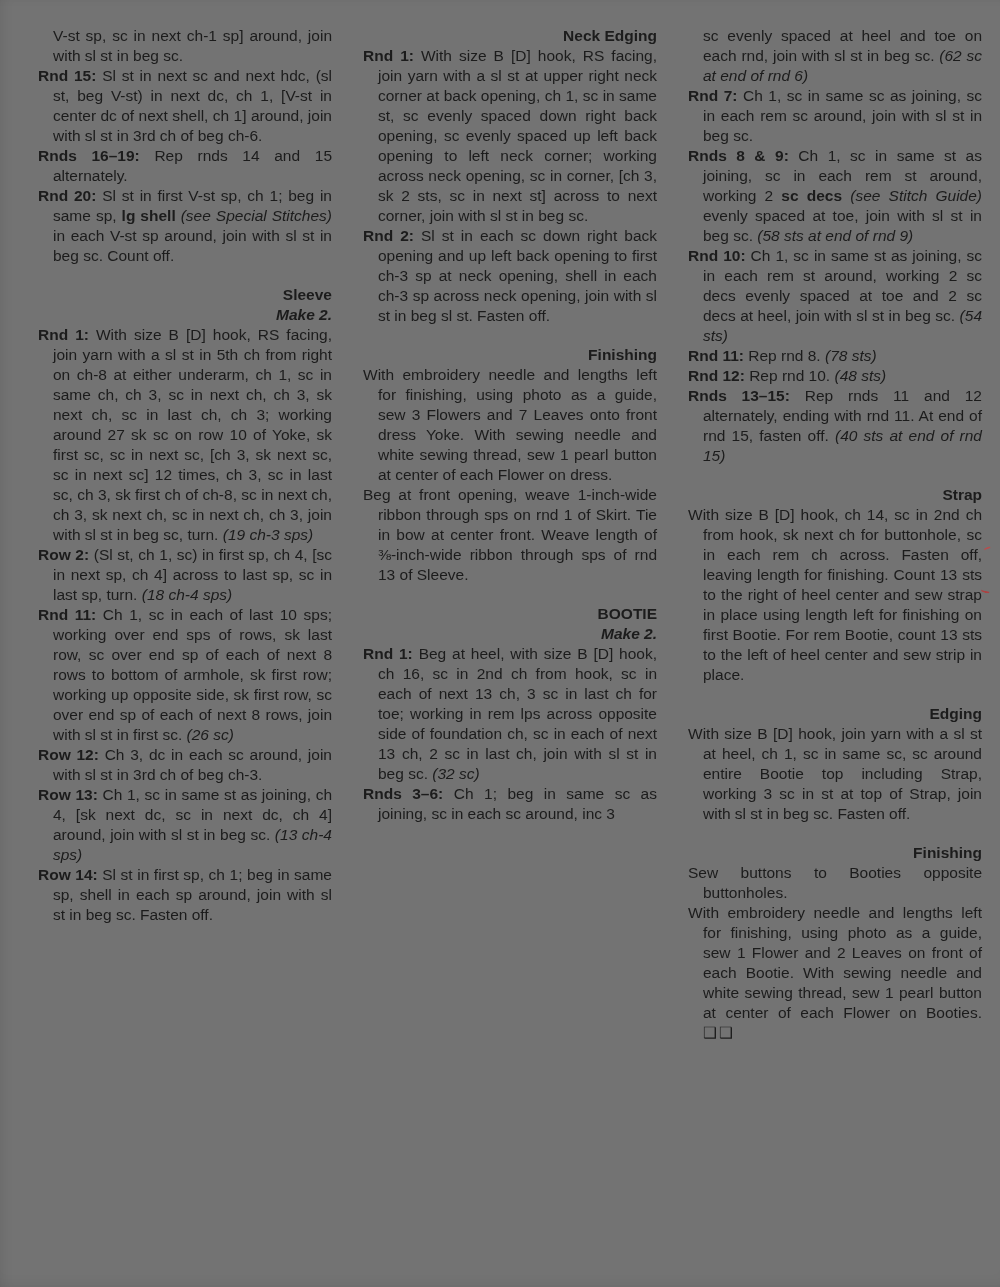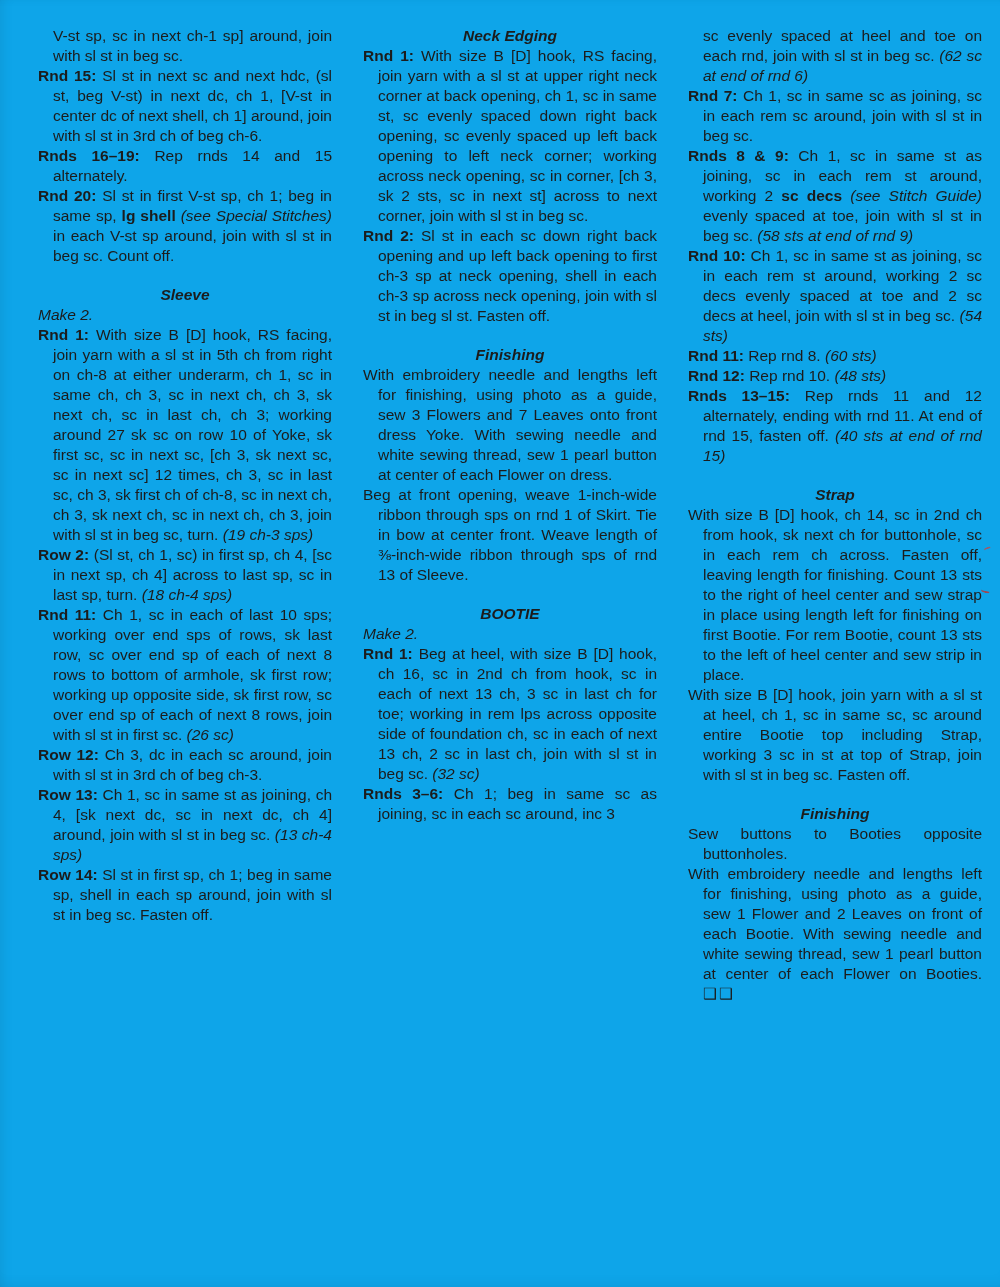--- a/index.html
+++ b/index.html
@@ -5,21 +5,21 @@
   * { margin: 0; padding: 0; box-sizing: border-box; }
   html, body { width: 1000px; }
   body {
     font-family: "Liberation Sans", sans-serif;
     background: #e9e7e3;
   }
   .page {
     position: relative;
     width: 1000px;
     height: 1287px;
-    background: #0ea5e9;
+    background: #737373;
     color: #1c1c1c;
     overflow: hidden;
     box-shadow: inset 10px 0 14px -10px rgba(0,0,0,0.10),
                 inset 0 -12px 16px -12px rgba(0,0,0,0.07),
                 inset 0 8px 10px -9px rgba(0,0,0,0.05);
   }
   .columns {
     position: absolute;
     top: 26px;
     left: 38px;
@@ -30,29 +30,28 @@
   .col {
     width: 294px;
     font-size: 15.5px;
     line-height: 20px;
     text-align: justify;
   }
   .block.para { padding-left: 15px; text-indent: -15px; }
   .block.cont { padding-left: 15px; }
   .block.heading {
     font-weight: bold;
-    font-style: italic;
     margin-top: 19px;
-    text-align: center;
+    text-align: right;
   }
   .block.heading:first-child { margin-top: 0; }
   .block.subheading {
-    font-weight: normal;
+    font-weight: bold;
     font-style: italic;
-    text-align: left;
+    text-align: right;
   }
   .seg-b { font-weight: bold; }
   .seg-i { font-style: italic; }
   .seg-end { letter-spacing: 2px; white-space: nowrap; }
   .footer {
     position: absolute;
     left: 38px;
     top: 1307px;
     width: 920px;
     font-size: 15px;
@@ -110,25 +109,26 @@
         <div class="block heading"><span>BOOTIE</span></div>
         <div class="block subheading"><span>Make 2.</span></div>
         <div class="block para"><span class="seg-b">Rnd 1: </span><span>Beg at heel, with size B [D] hook, ch 16, sc in 2nd ch from hook, sc in each of next 13 ch, 3 sc in last ch for toe; working in rem lps across opposite side of foundation ch, sc in each of next 13 ch, 2 sc in last ch, join with sl st in beg sc. </span><span class="seg-i">(32 sc)</span></div>
         <div class="block para"><span class="seg-b">Rnds 3–6: </span><span>Ch 1; beg in same sc as joining, sc in each sc around, inc 3</span></div>
       </div>
       <div class="col">
         <div class="block cont"><span>sc evenly spaced at heel and toe on each rnd, join with sl st in beg sc. </span><span class="seg-i">(62 sc at end of rnd 6)</span></div>
         <div class="block para"><span class="seg-b">Rnd 7: </span><span>Ch 1, sc in same sc as joining, sc in each rem sc around, join with sl st in beg sc.</span></div>
         <div class="block para"><span class="seg-b">Rnds 8 &amp; 9: </span><span>Ch 1, sc in same st as joining, sc in each rem st around, working 2 </span><span class="seg-b">sc decs </span><span class="seg-i">(see Stitch Guide)</span><span> evenly spaced at toe, join with sl st in beg sc. </span><span class="seg-i">(58 sts at end of rnd 9)</span></div>
         <div class="block para"><span class="seg-b">Rnd 10: </span><span>Ch 1, sc in same st as joining, sc in each rem st around, working 2 sc decs evenly spaced at toe and 2 sc decs at heel, join with sl st in beg sc. </span><span class="seg-i">(54 sts)</span></div>
-        <div class="block para"><span class="seg-b">Rnd 11: </span><span>Rep rnd 8. </span><span class="seg-i">(60 sts)</span></div>
+        <div class="block para"><span class="seg-b">Rnd 11: </span><span>Rep rnd 8. </span><span class="seg-i">(78 sts)</span></div>
         <div class="block para"><span class="seg-b">Rnd 12: </span><span>Rep rnd 10. </span><span class="seg-i">(48 sts)</span></div>
         <div class="block para"><span class="seg-b">Rnds 13–15: </span><span>Rep rnds 11 and 12 alternately, ending with rnd 11. At end of rnd 15, fasten off. </span><span class="seg-i">(40 sts at end of rnd 15)</span></div>
         <div class="block heading"><span>Strap</span></div>
         <div class="block para"><span>With size B [D] hook, ch 14, sc in 2nd ch from hook, sk next ch for buttonhole, sc in each rem ch across. Fasten off, leaving length for finishing. Count 13 sts to the right of heel center and sew strap in place using length left for finishing on first Bootie. For rem Bootie, count 13 sts to the left of heel center and sew strip in place.</span></div>
+        <div class="block heading"><span>Edging</span></div>
         <div class="block para"><span>With size B [D] hook, join yarn with a sl st at heel, ch 1, sc in same sc, sc around entire Bootie top including Strap, working 3 sc in st at top of Strap, join with sl st in beg sc. Fasten off.</span></div>
         <div class="block heading"><span>Finishing</span></div>
         <div class="block para"><span>Sew buttons to Booties opposite buttonholes.</span></div>
         <div class="block para"><span>With embroidery needle and lengths left for finishing, using photo as a guide, sew 1 Flower and 2 Leaves on front of each Bootie. With sewing needle and white sewing thread, sew 1 pearl button at center of each Flower on Booties.  </span><span class="seg-end">❑❑</span></div>
       </div>
     </div>
 
   <div class="scan-mark-1"></div>
   <div class="scan-mark-2"></div>
 

